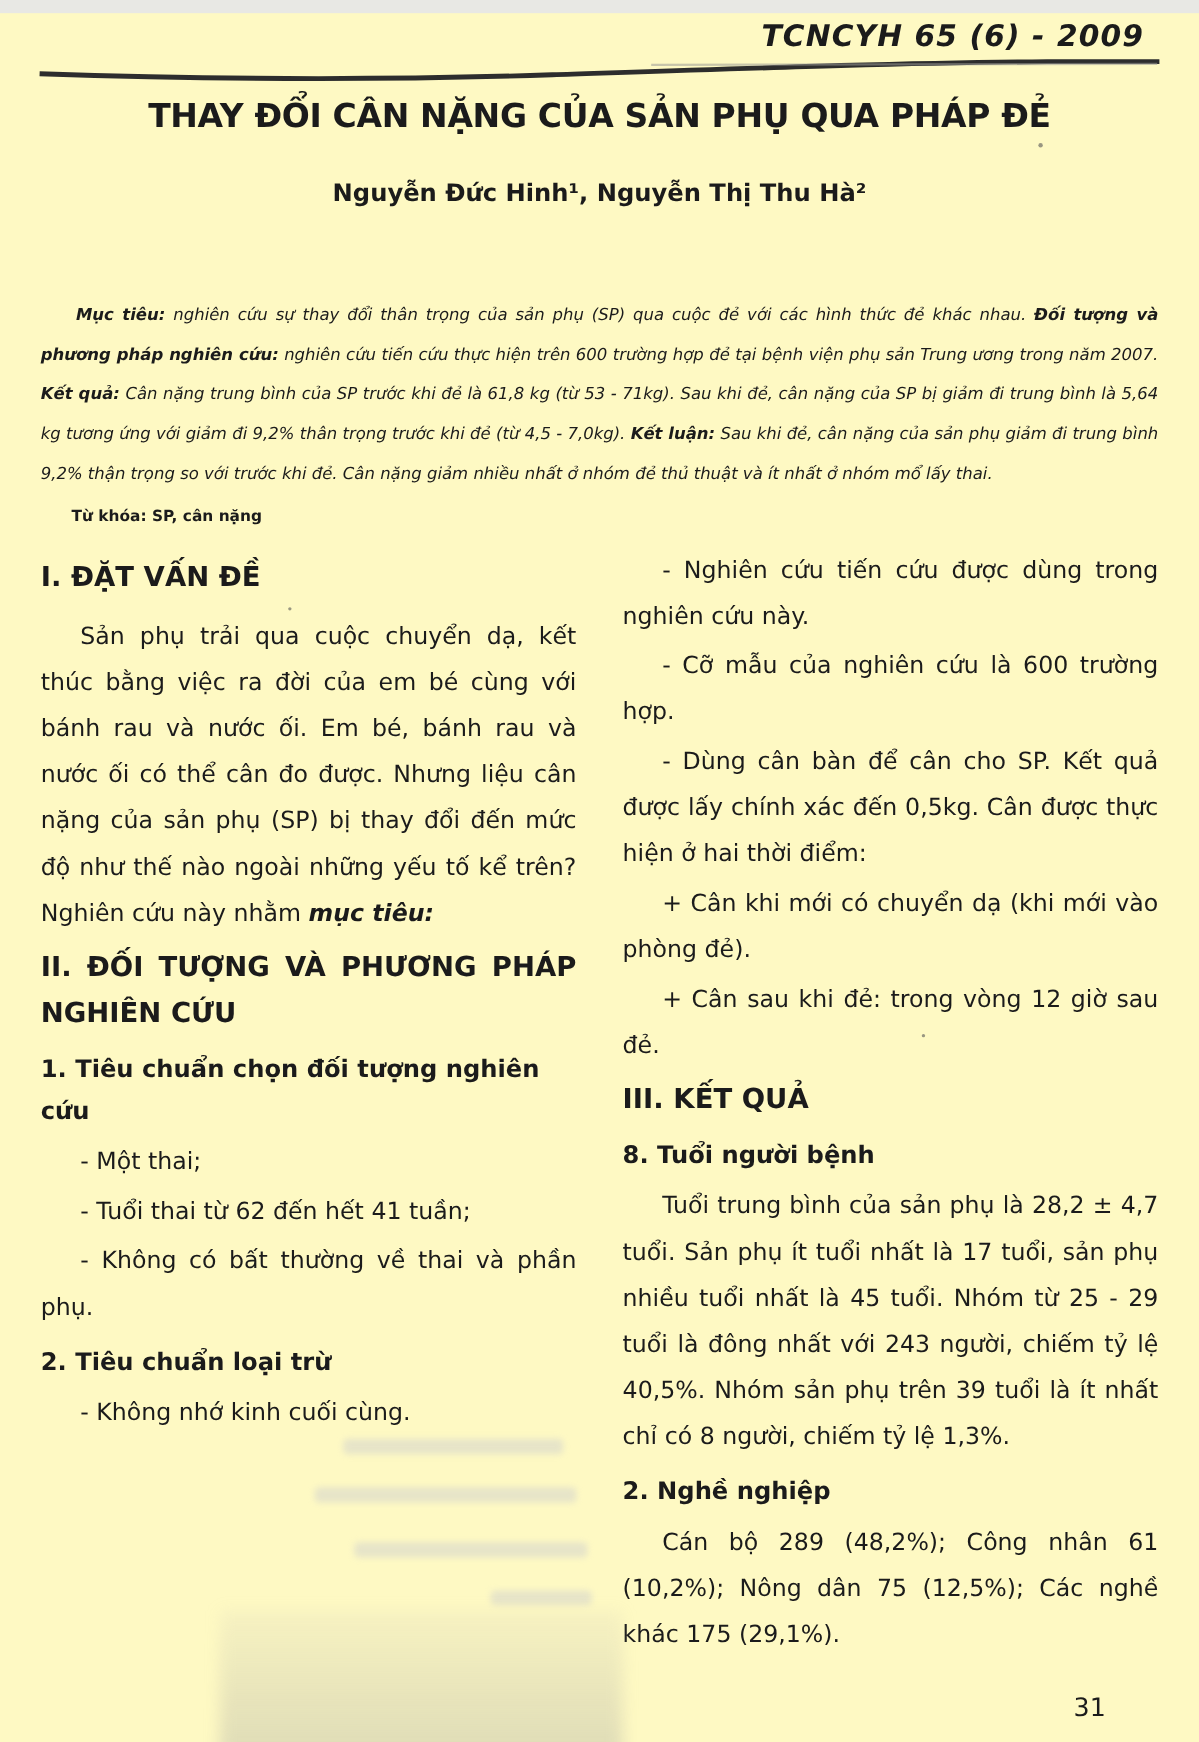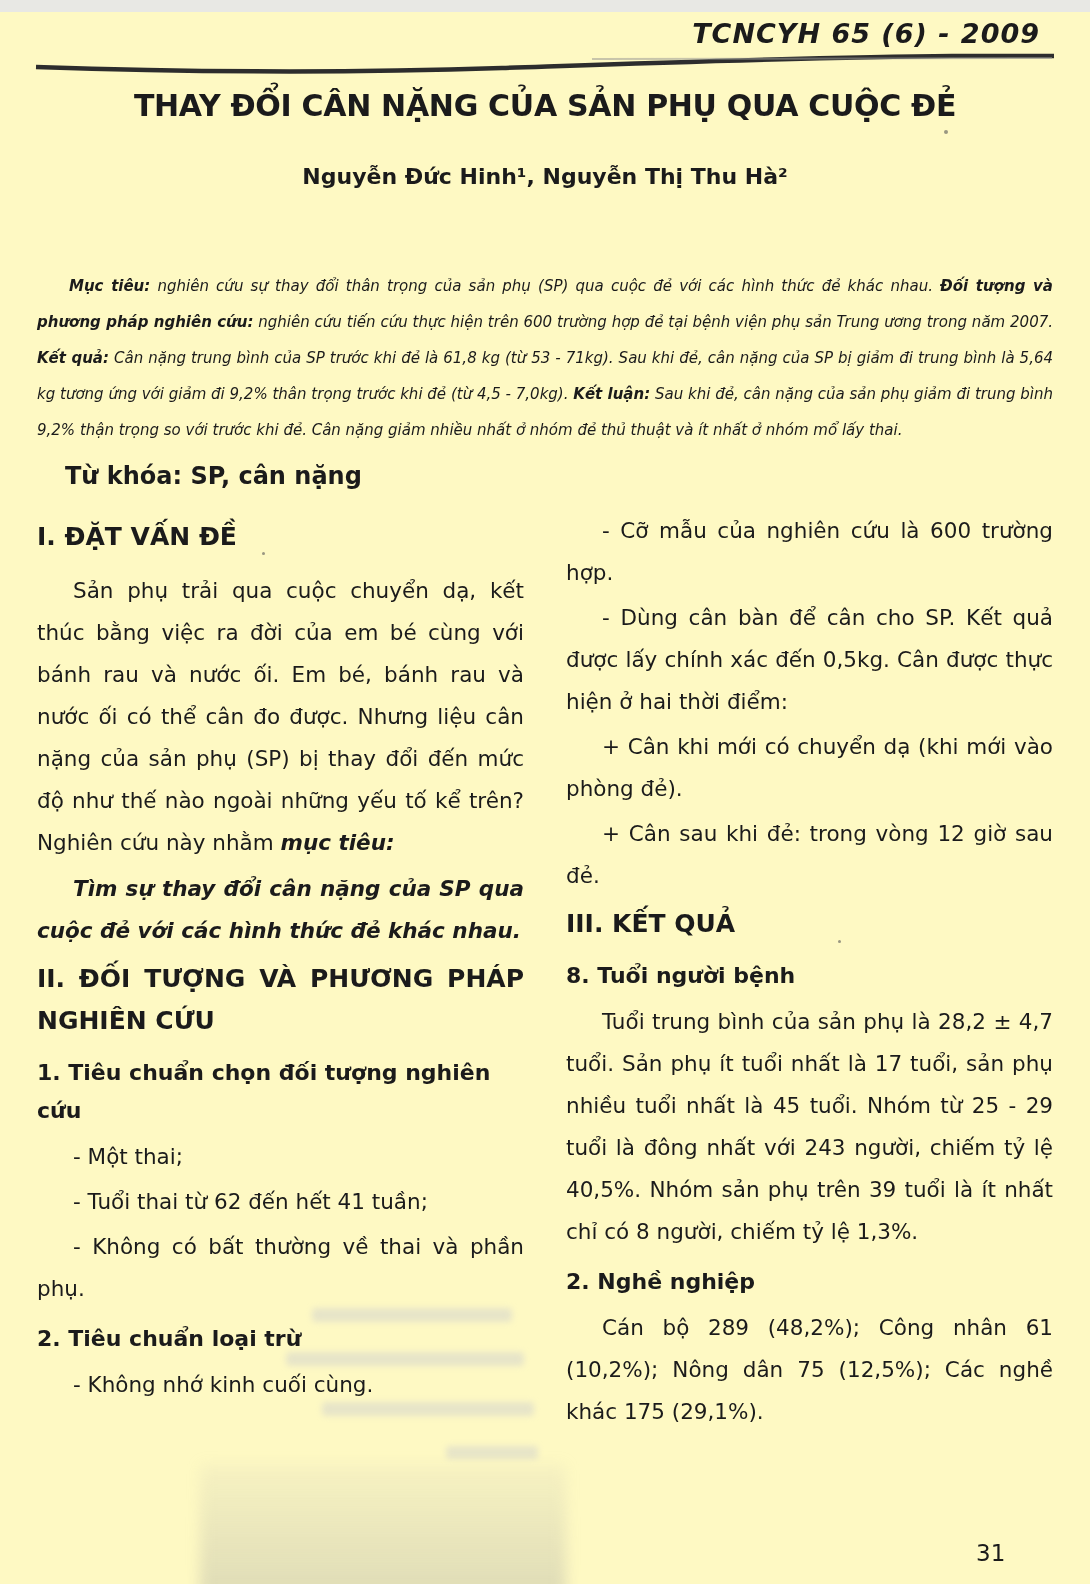--- a/index.html
+++ b/index.html
@@ -34,21 +34,21 @@
     text-align:center;font-style:italic;font-size:21.5px;
   }
   
   .content{position:absolute;top:256px;left:37px;width:1016px;}
   .abstract{
     font-style:italic;font-size:15px;line-height:36px;
     text-align:justify;text-indent:32px;margin:0 0 14px 0;
   }
   .abstract b{font-weight:bold;}
   .keywords{
-    font-weight:bold;font-size:24px;margin:0 0 20px 28px;
+    font-weight:bold;font-size:14px;margin:0 0 20px 28px;
   }
   .columns{
     display:grid;grid-template-columns:1fr 1fr;column-gap:42px;
   }
   .col{min-width:0;}
   h2.section{
     font-size:25px;font-weight:bold;margin:6px 0 12px 0;
     line-height:42px;text-align:justify;
   }
   h3.sub{
@@ -97,51 +97,51 @@
 
 <div class="page">
 
   <div class="journal-header">TCNCYH 65 (6) - 2009</div>
 
   <svg class="header-rule" viewBox="0 0 1026 26" preserveAspectRatio="none">
     <path d="M4,17 C 150,22 320,23 470,18 C 650,12 790,7 920,6 L1022,6" stroke="#2d2d2d" stroke-width="4.5" fill="none"></path>
     <path d="M560,9 L1020,8" stroke="#9a9a96" stroke-width="2" fill="none" opacity="0.55"></path>
   </svg>
 
-  <h1 class="title">THAY ĐỔI CÂN NẶNG CỦA SẢN PHỤ QUA CUỘC ĐẺ</h1>
+  <h1 class="title">THAY ĐỔI CÂN NẶNG CỦA SẢN PHỤ QUA PHÁP ĐẺ</h1>
 
   <div class="authors">Nguyễn Đức Hinh¹, Nguyễn Thị Thu Hà²</div>
 
 
   <div class="content">
 
     <p class="abstract"><b>Mục tiêu:</b><span> nghiên cứu sự thay đổi thân trọng của sản phụ (SP) qua cuộc đẻ với các hình thức đẻ khác nhau. </span><b>Đối tượng và phương pháp nghiên cứu:</b><span> nghiên cứu tiến cứu thực hiện trên 600 trường hợp đẻ tại bệnh viện phụ sản Trung ương trong năm 2007. </span><b>Kết quả:</b><span> Cân nặng trung bình của SP trước khi đẻ là 61,8 kg (từ 53 - 71kg). Sau khi đẻ, cân nặng của SP bị giảm đi trung bình là 5,64 kg tương ứng với giảm đi 9,2% thân trọng trước khi đẻ (từ 4,5 - 7,0kg). </span><b>Kết luận:</b><span> Sau khi đẻ, cân nặng của sản phụ giảm đi trung bình 9,2% thận trọng so với trước khi đẻ. Cân nặng giảm nhiều nhất ở nhóm đẻ thủ thuật và ít nhất ở nhóm mổ lấy thai.</span></p>
 
     <p class="keywords">Từ khóa: SP, cân nặng</p>
 
     <div class="columns">
 
       <div class="col">
         <h2 class="section">I. ĐẶT VẤN ĐỀ</h2>
         <p class="body"><span>Sản phụ trải qua cuộc chuyển dạ, kết thúc bằng việc ra đời của em bé cùng với bánh rau và nước ối. Em bé, bánh rau và nước ối có thể cân đo được. Nhưng liệu cân nặng của sản phụ (SP) bị thay đổi đến mức độ như thế nào ngoài những yếu tố kể trên? Nghiên cứu này nhằm </span><span class="bi">mục tiêu:</span></p>
-        <p class="objective">Tìm sự thay đổi cân nặng của SP qua cuộc đẻ với các hình thức đẻ khác nhau.</p>
 
         <h2 class="section">II. ĐỐI TƯỢNG VÀ PHƯƠNG PHÁP NGHIÊN CỨU</h2>
 
         <h3 class="sub">1. Tiêu chuẩn chọn đối tượng nghiên cứu</h3>
         <p class="item">- Một thai;</p>
         <p class="item">- Tuổi thai từ 62 đến hết 41 tuần;</p>
         <p class="item">- Không có bất thường về thai và phần phụ.</p>
 
         <h3 class="sub">2. Tiêu chuẩn loại trừ</h3>
         <p class="item">- Không nhớ kinh cuối cùng.</p>
 
       </div>
 
       <div class="col">
+        <p class="item">- Nghiên cứu tiến cứu được dùng trong nghiên cứu này.</p>
         <p class="item">- Cỡ mẫu của nghiên cứu là 600 trường hợp.</p>
         <p class="item">- Dùng cân bàn để cân cho SP. Kết quả được lấy chính xác đến 0,5kg. Cân được thực hiện ở hai thời điểm:</p>
         <p class="item">+ Cân khi mới có chuyển dạ (khi mới vào phòng đẻ).</p>
         <p class="item">+ Cân sau khi đẻ: trong vòng 12 giờ sau đẻ.</p>
 
         <h2 class="section">III. KẾT QUẢ</h2>
 
         <h3 class="sub">8. Tuổi người bệnh</h3>
         <p class="body">Tuổi trung bình của sản phụ là 28,2 ± 4,7 tuổi. Sản phụ ít tuổi nhất là 17 tuổi, sản phụ nhiều tuổi nhất là 45 tuổi. Nhóm từ 25 - 29 tuổi là đông nhất với 243 người, chiếm tỷ lệ 40,5%. Nhóm sản phụ trên 39 tuổi là ít nhất chỉ có 8 người, chiếm tỷ lệ 1,3%.</p>
 

